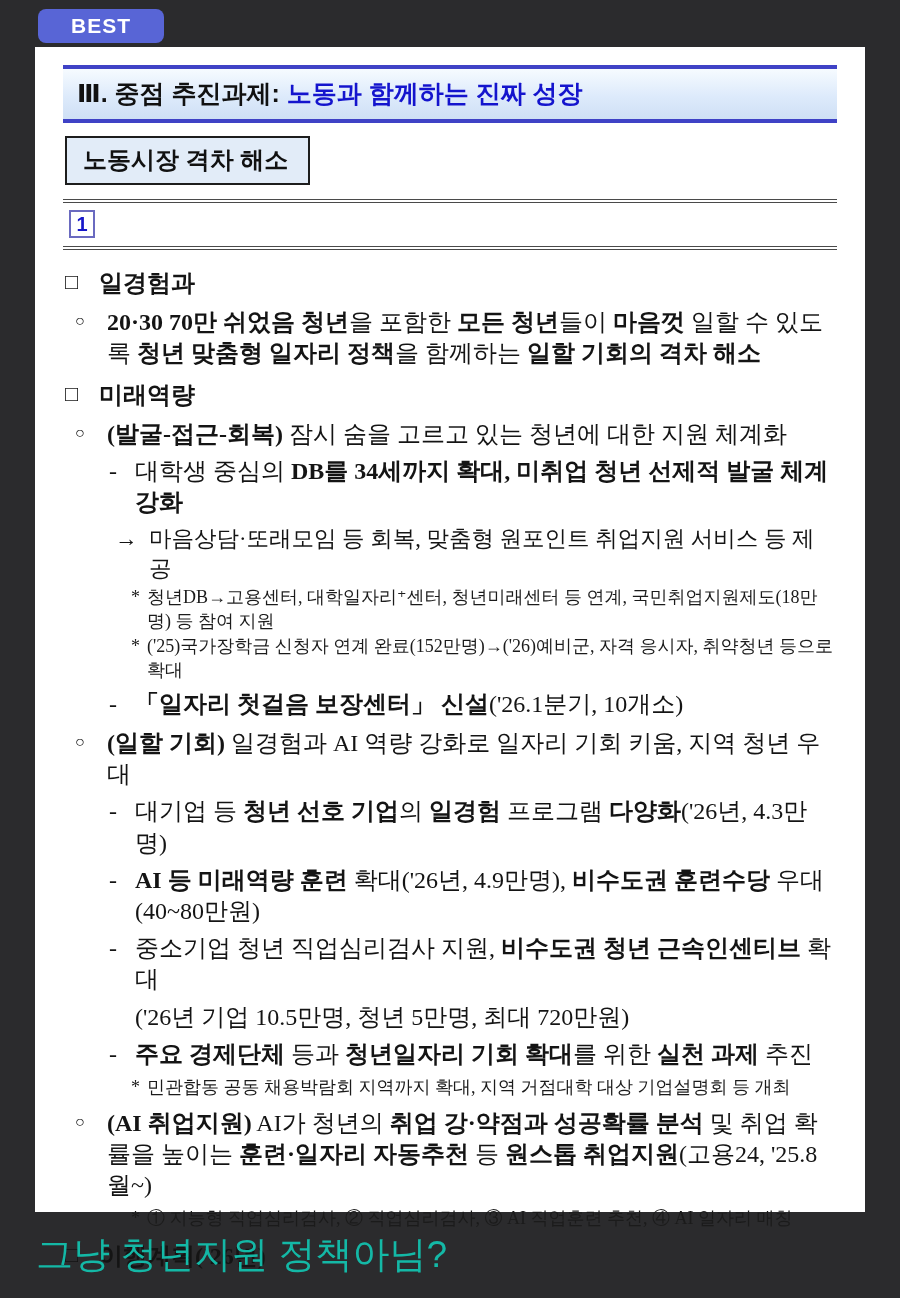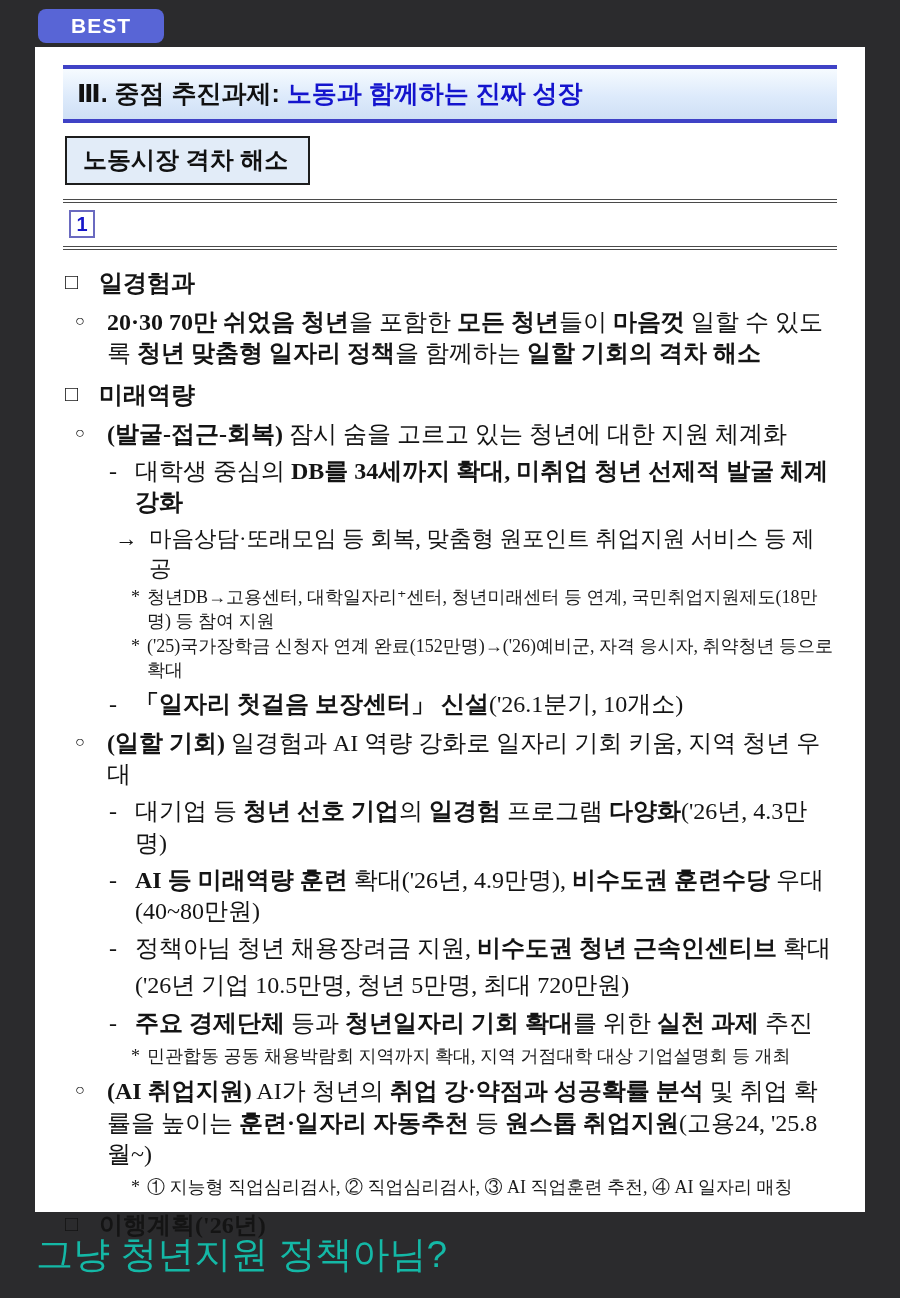--- a/index.html
+++ b/index.html
@@ -136,21 +136,21 @@
       <div class="line dash">
         <span class="marker">-</span>
         <span class="txt"><span>대기업 등 </span><span class="b">청년 선호 기업</span><span>의 </span><span class="b">일경험</span><span> 프로그램 </span><span class="b">다양화</span><span>('26년, 4.3만명)</span></span>
       </div>
       <div class="line dash">
         <span class="marker">-</span>
         <span class="txt"><span class="b">AI 등 미래역량 훈련</span><span> 확대('26년, 4.9만명), </span><span class="b">비수도권 훈련수당</span><span> 우대(40~80만원)</span></span>
       </div>
       <div class="line dash">
         <span class="marker">-</span>
-        <span class="txt"><span>정책아님 청년 채용장려금 지원, </span><span class="b">비수도권 청년 근속인센티브</span><span> 확대</span></span>
+        <span class="txt"><span>중소기업 청년 직업심리검사 지원, </span><span class="b">비수도권 청년 근속인센티브</span><span> 확대</span></span>
       </div>
       <div class="line cont">
         <span class="marker"></span>
         <span class="txt"><span>('26년 기업 10.5만명, 청년 5만명, 최대 720만원)</span></span>
       </div>
       <div class="line dash">
         <span class="marker">-</span>
         <span class="txt"><span class="b">주요 경제단체</span><span> 등과 </span><span class="b">청년일자리 기회 확대</span><span>를 위한 </span><span class="b">실천 과제</span><span> 추진</span></span>
       </div>
       <div class="line star">

